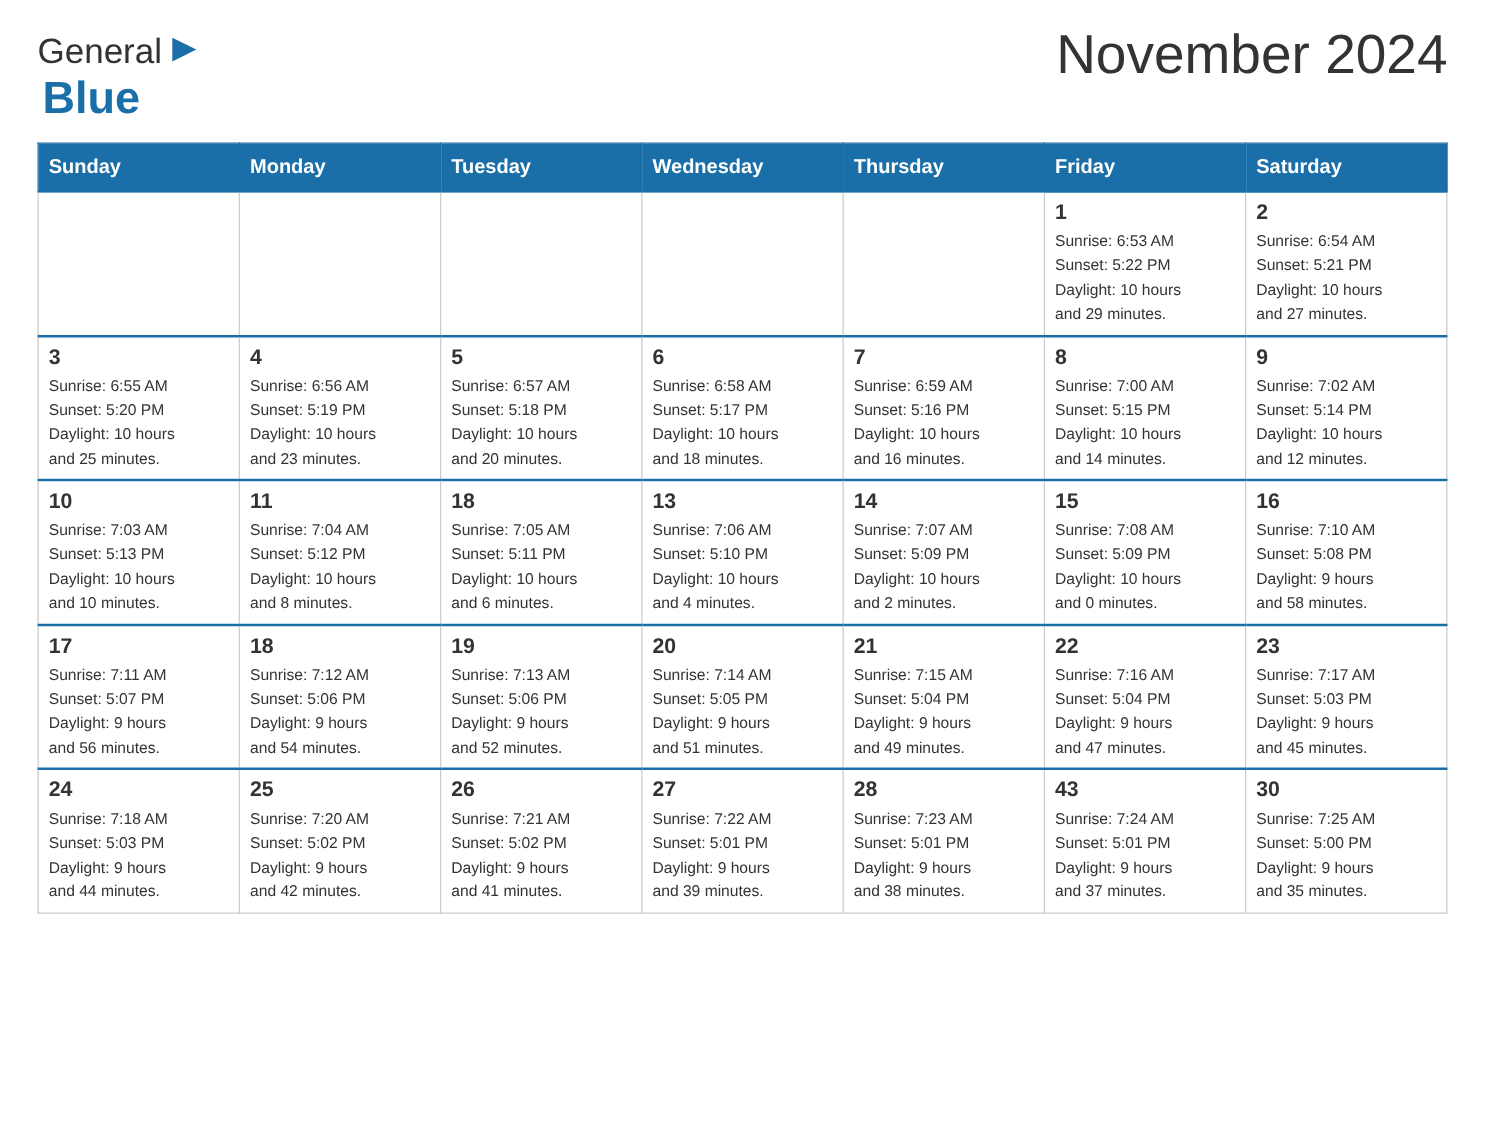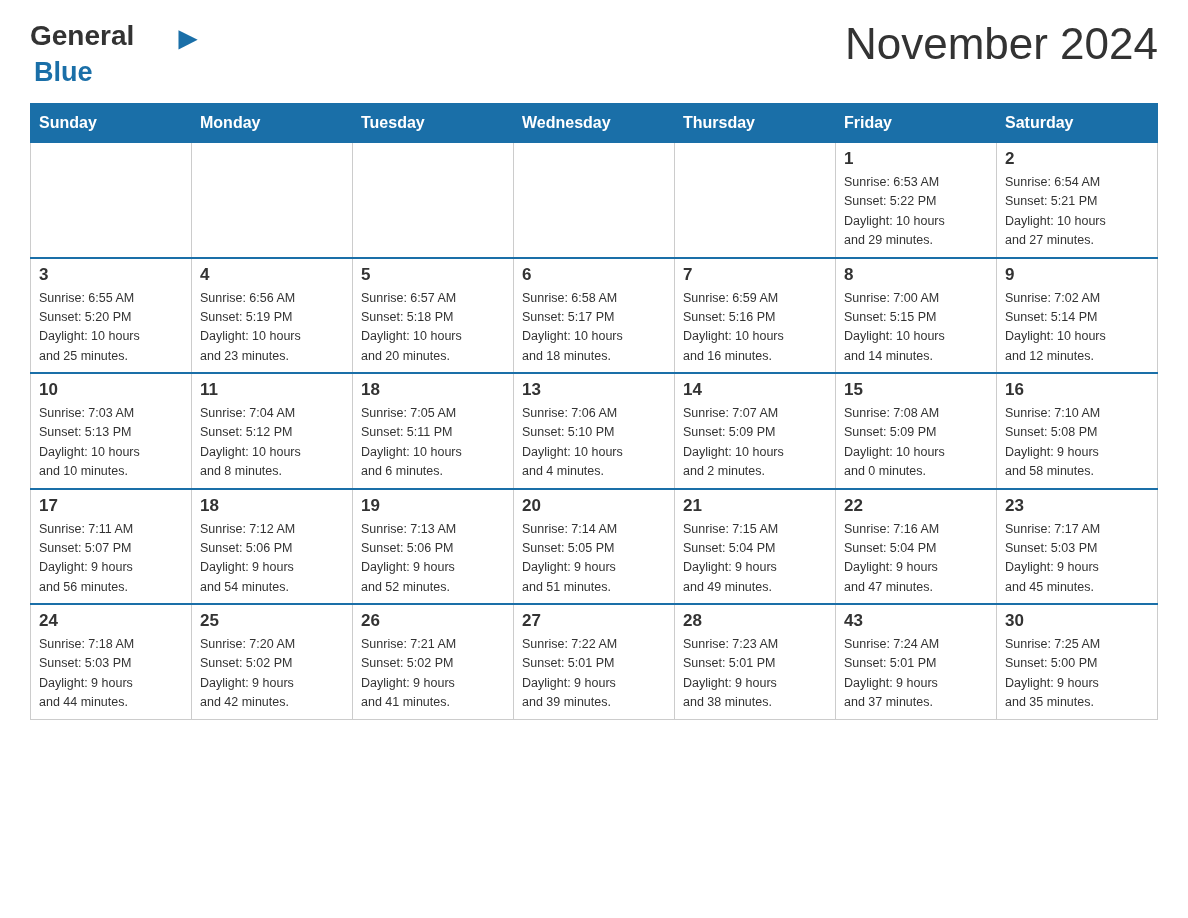--- a/index.html
+++ b/index.html
@@ -17,37 +17,36 @@
       align-items: flex-start;
       margin-bottom: 10px;
     }
     .logo {
       display: flex;
       flex-direction: column;
       align-items: flex-start;
     }
     .logo-text {
       font-size: 28px;
-      font-weight: bold;
+      font-weight: normal;
       color: #333;
       display: flex;
-      align-items: flex-start;
-      gap: 36px;
+      align-items: flex-end;
     }
     .logo-text .general {
       color: #333;
     }
     .logo-text .arrow {
       color: #1a6fa8;
       font-size: 32px;
       margin-left: 2px;
     }
     .logo-blue {
       color: #1a6fa8;
-      font-size: 27px;
+      font-size: 36px;
       font-weight: bold;
       margin-left: 4px;
     }
     .title-section {
       text-align: right;
     }
     .month-title {
       font-size: 44px;
       font-weight: normal;
       color: #333;

